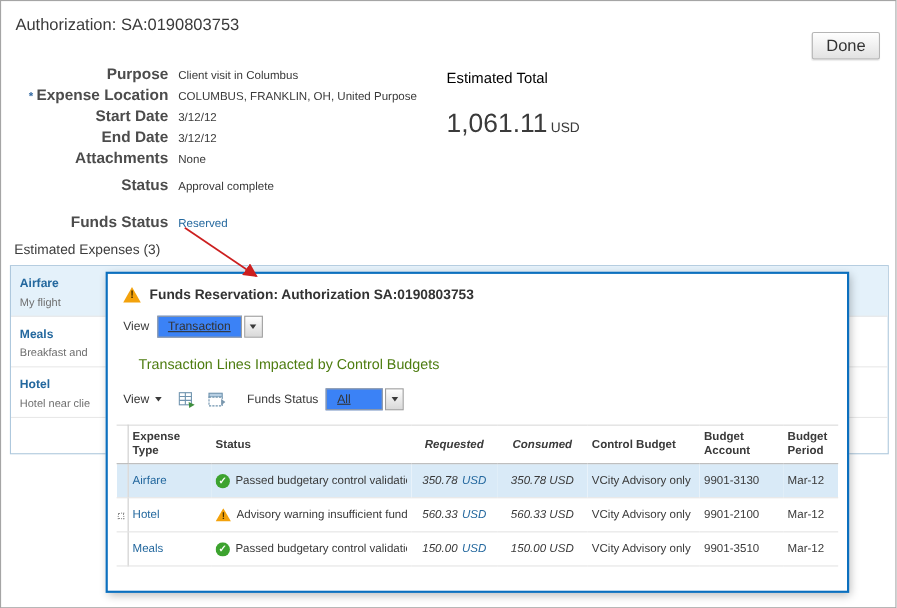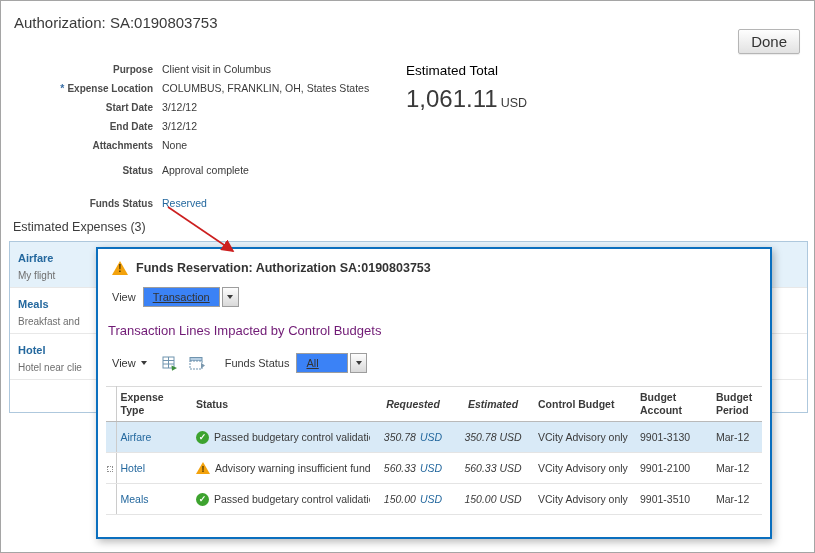--- a/index.html
+++ b/index.html
@@ -17,28 +17,28 @@
               border:1px solid #b5b5b5; border-radius:2px; cursor:pointer;
               box-shadow:0 1px 1px rgba(0,0,0,.08); }
 
   
   .form-area { position:absolute; left:12px; top:58px; }
   .frow { display:flex; align-items:baseline; height:19px; }
   .frow.gap-sm { margin-top:6px; }
   .frow.gap-lg { margin-top:14px; }
   .flabel-wrap { width:140px; text-align:right; }
   .fmark { color:#3a6ea5; font-size:10.5px; font-weight:bold; margin-right:3px; }
-  .flabel { font-size:10px; font-weight:bold; color:#4c4c4c;margin-top:36px; }
+  .flabel { font-size:14px; font-weight:bold; color:#4c4c4c;margin-top:36px; }
   .fvalue { margin-left:9px; font-size:10.5px; color:#3a3a3a; }
   a.link { color:#24689e; text-decoration:none; cursor:pointer; }
 
   
   .total-block { position:absolute; left:405px; top:62px; }
   .total-label { font-size:13.5px; color:#000000; }
-  .total-amount { margin-top:7px; display:flex; align-items:baseline; }
+  .total-amount { margin-top:21px; display:flex; align-items:baseline; }
   .amount-num { font-size:24px; color:#3a3a3a; }
   .amount-cur { font-size:12.5px; color:#3a3a3a; margin-left:3px; }
 
   
   .exp-section-title { position:absolute; left:12px; top:219px;
                        font-size:12.5px; color:#3c3c3c; }
   .exp-panel { position:absolute; left:8px; top:240px; width:799px; height:172px;
                background:#fff; border:1px solid #aec8dd; z-index:1; }
   .exp-row { height:46px; padding:6px 8px; border-bottom:1px solid #e8e8e8; cursor:pointer; }
   .exp-row.selected { background:#e4f1fa; }
@@ -49,21 +49,21 @@
   .arrow-overlay { position:absolute; left:0; top:0; z-index:30; pointer-events:none; }
 
   
   .dialog { position:absolute; left:95px; top:246px; width:676px; height:292px;
             background:#fff; border:2px solid #0b6fbe; z-index:10;
             box-shadow:2px 3px 8px rgba(0,0,0,.28); }
   .dlg-header { display:flex; align-items:center; padding:12px 24px 0 14px; }
   .dlg-title { font-size:12.5px; font-weight:bold; color:#333; margin-left:8px; }
   .dlg-viewrow { display:flex; align-items:center; margin:12px 12px 0 14px; }
   .dlg-viewrow .vlabel { font-size:11px; color:#3a3a3a; margin-right:7px; }
-  .dlg-section-title { margin:16px 12px 0 10px; font-size:13px; color:#701a75; }
+  .dlg-section-title { margin:16px 12px 0 28px; font-size:13px; color:#4d7c0f; }
   .dlg-toolbar { display:flex; align-items:center; margin:12px 12px 0 14px; height:26px; }
 
   
   .combo { display:inline-flex; align-items:stretch; height:20px; }
   .combo-text { display:flex; align-items:center; border:1px solid #9d9d9d; background:#3b82f6;
                 padding:0 9px; font-size:11px; color:#333; min-width:30px;text-decoration:underline; }
   .combo-btn { display:flex; align-items:center; justify-content:center; width:17px;
                margin-left:2px; border:1px solid #9d9d9d;
                background:linear-gradient(#fdfdfd,#d9d9d9); cursor:pointer; }
   .caret { display:inline-block; width:0; height:0;
@@ -120,21 +120,21 @@
 
   <div class="form-area">
     <div class="frow">
       <span class="flabel-wrap"><span class="flabel">Purpose</span></span>
       <span class="fvalue">Client visit in Columbus</span>
     </div>
     <div class="frow">
       <span class="flabel-wrap">
         <span class="fmark">*</span><span class="flabel">Expense Location</span>
       </span>
-      <span class="fvalue">COLUMBUS, FRANKLIN, OH, States States</span>
+      <span class="fvalue">COLUMBUS, FRANKLIN, OH, United Purpose</span>
     </div>
     <div class="frow">
       <span class="flabel-wrap"><span class="flabel">Start Date</span></span>
       <span class="fvalue">3/12/12</span>
     </div>
     <div class="frow">
       <span class="flabel-wrap"><span class="flabel">End Date</span></span>
       <span class="fvalue">3/12/12</span>
     </div>
     <div class="frow">
@@ -233,21 +233,21 @@
           <col style="width:102px">
         <col style="width:76px">
           <col style="width:50px">
       </colgroup>
       <thead>
         <tr>
           <th class="gutter"></th>
           <th>Expense Type</th>
           <th>Status</th>
           <th class="num">Requested</th>
-          <th class="num">Estimated</th>
+          <th class="num">Consumed</th>
           <th>Control Budget</th>
           <th>Budget Account</th>
           <th>Budget Period</th>
         </tr>
       </thead>
       <tbody>
         <tr class="selected">
           <td class="gutter"></td>
           <td><a>Airfare</a></td>
           <td>

